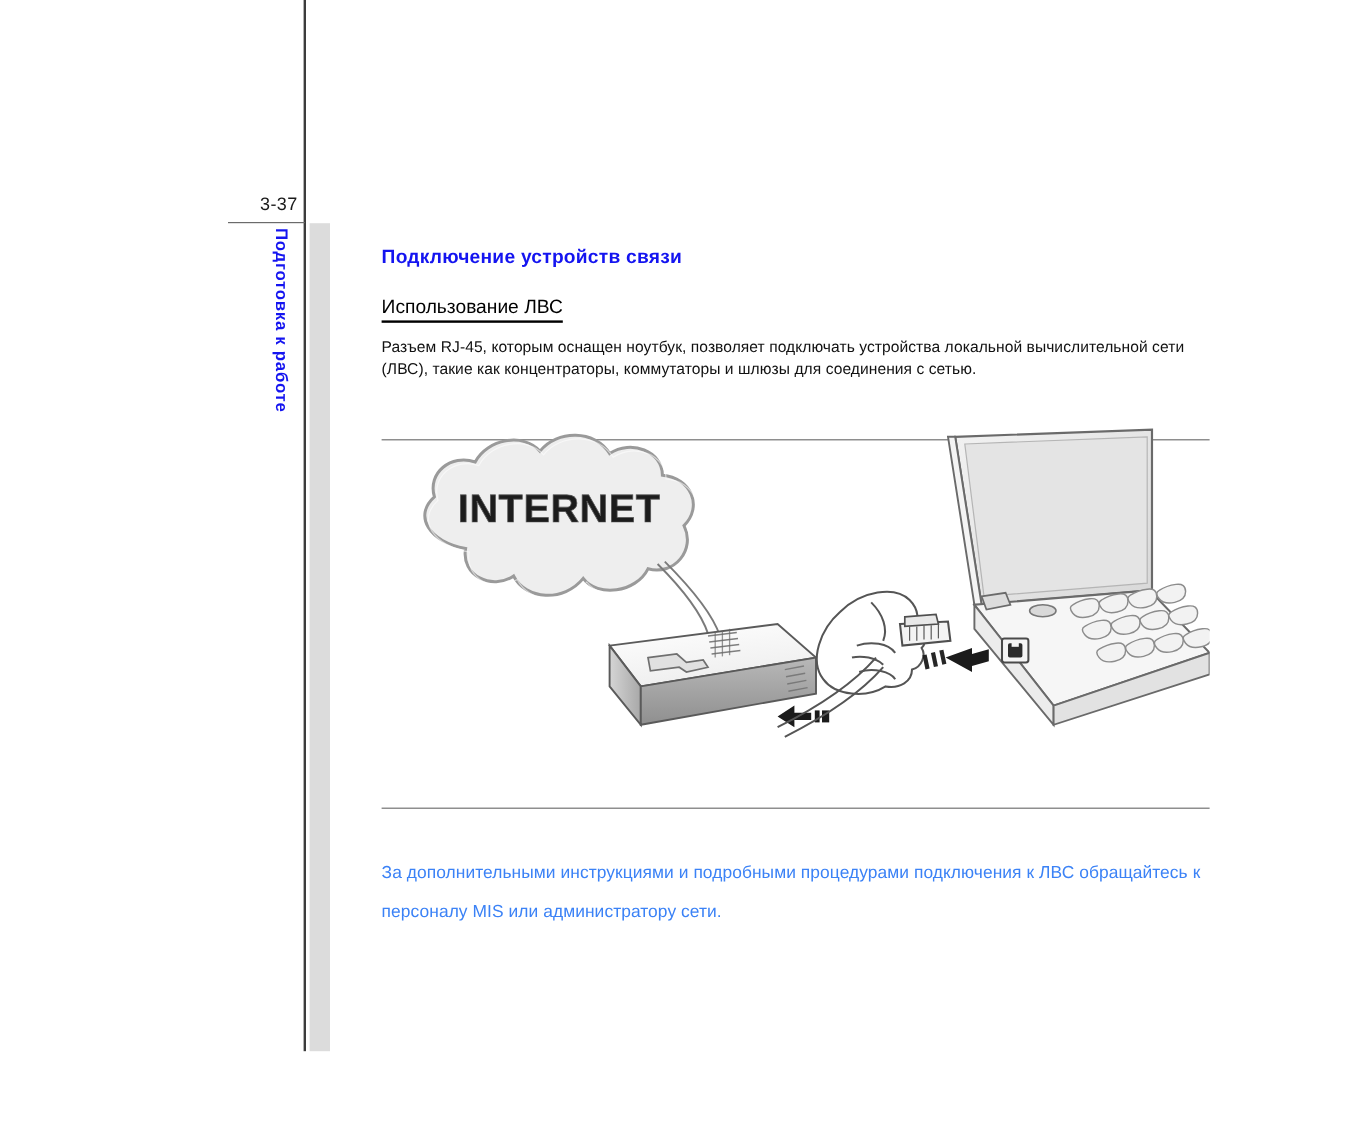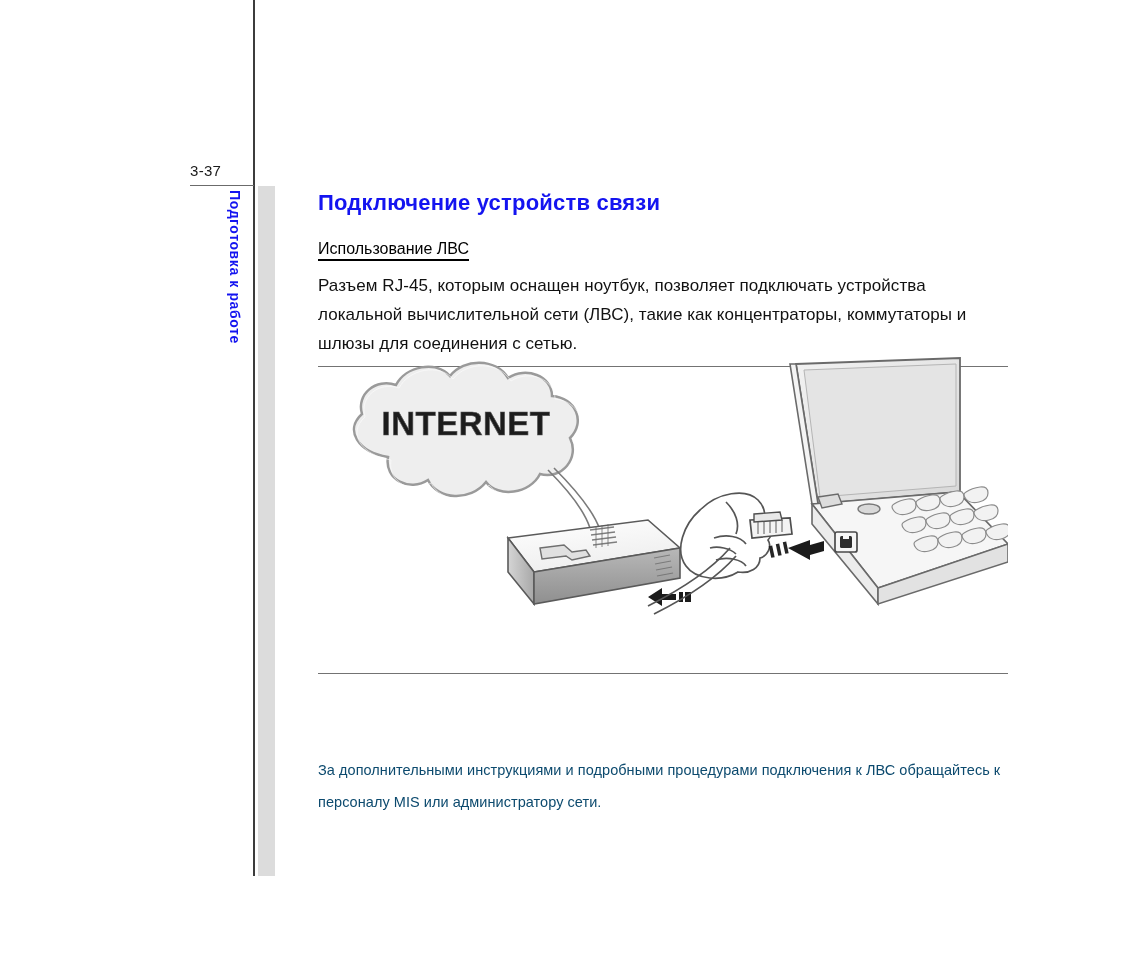--- a/index.html
+++ b/index.html
@@ -31,21 +31,21 @@
     top: 185px;
     width: 64px;
     height: 1px;
     background: #6b6b6b;
   }
   .page-number {
     position: absolute;
     left: 190px;
     top: 162px;
     width: 58px;
-    text-align: left;
+    text-align: right;
     font-size: 15px;
     color: #1a1a1a;
     letter-spacing: 0.3px;
   }
   .chapter-tab {
     position: absolute;
     left: 258px;
     top: 186px;
     width: 17px;
     height: 690px;
@@ -69,38 +69,38 @@
 
   
   .content {
     position: absolute;
     left: 318px;
     top: 190px;
     width: 690px;
   }
   .section-title {
     color: #1414f0;
-    font-size: 22px;
+    font-size: 16px;
     font-weight: bold;
-    margin: 0 0 24px 0;
+    margin: 16px 0 24px 0;
     letter-spacing: 0.2px;
   }
   .sub-title {
     color: #000000;
     font-size: 16px;
     font-weight: normal;
     margin: 0 0 10px 0;
     display: inline-block;
     border-bottom: 2px solid #000;
     padding-bottom: 1px;
   }
   .body-text {
-    font-size: 17px;
+    font-size: 13px;
     color: #111111;
-    line-height: 29px;
+    line-height: 19px;
     margin: 0;
     letter-spacing: 0.05px;
   }
 
   .hrule {
     height: 1px;
     background: #737373;
     width: 690px;
   }
   .hrule.top { position: absolute; left: 318px; top: 366px; }
@@ -114,24 +114,23 @@
     height: 298px;
   }
   .figure svg { display: block; }
 
   .footer-text {
     position: absolute;
     left: 318px;
     top: 712px;
     width: 700px;
     font-size: 14.5px;
-    color: #0c4a6e;
+    color: #3b82f6;
     line-height: 32px;
     letter-spacing: 0.05px;
-    margin-top: 42px;
   }
 </style>
 </head>
 <body>
 
 <div class="page-vline"></div>
 <div class="page-number-rule"></div>
 <div class="page-number">3-37</div>
 <div class="chapter-tab"></div>
 <div class="chapter-label">Подготовка к работе</div>

